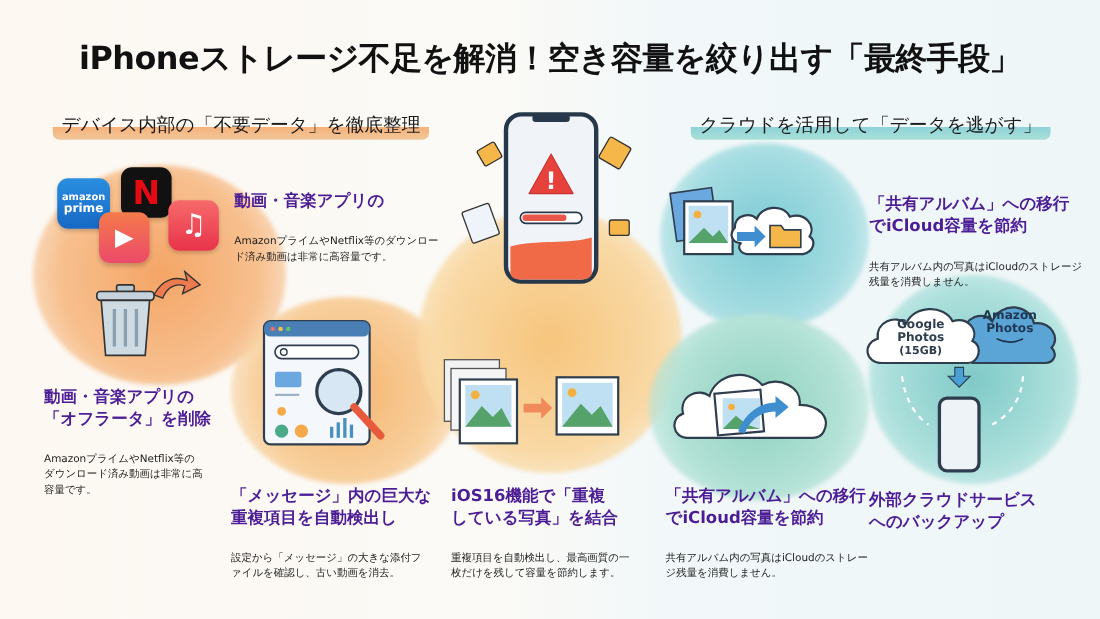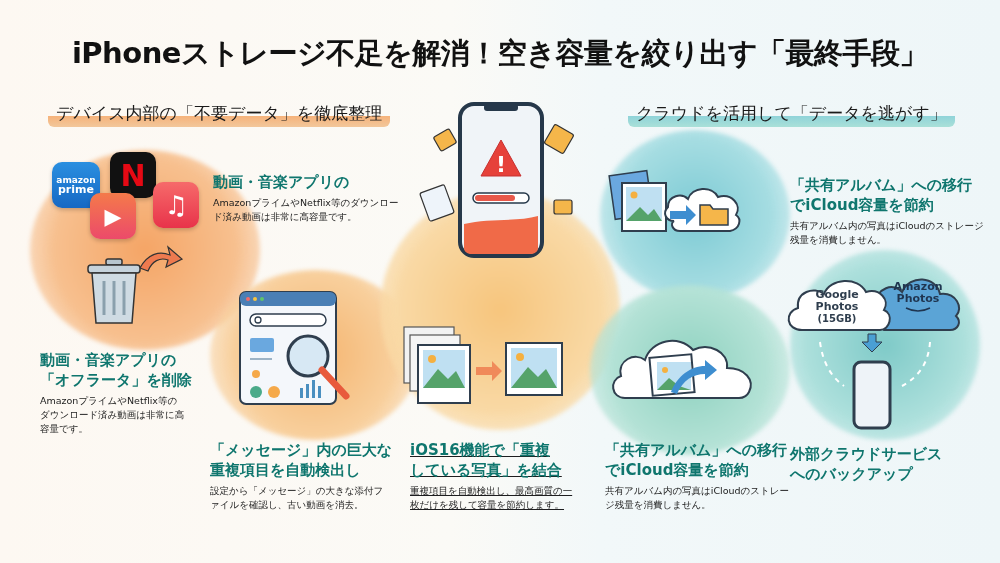--- a/index.html
+++ b/index.html
@@ -16,22 +16,22 @@
     font-size: 29px; font-weight: bold; letter-spacing: -0.5px; color: #111;
   }
   .section-label {
     font-size: 17px; font-weight: normal; color: #1a1a1a; padding: 0 8px 2px;
     white-space: nowrap;
   }
   .section-label.left { left: 48px; top: 102px; background: linear-gradient(180deg, transparent 55%, #f6b27a 55%, #f2c79b 100%); border-radius: 6px; }
   .section-label.right { left: 628px; top: 102px; background: linear-gradient(180deg, transparent 55%, #8fd3d9 55%, #a9e0d8 100%); border-radius: 6px; }
 
   .blob { position: absolute; border-radius: 50%; filter: blur(2px); }
-  .card-h { font-size: 15px; font-weight: bold; line-height: 20px; color: #0f766e; white-space: nowrap; }
-  .card-p { font-size: 9.5px; line-height: 14px; color: #222; margin-top: 4px; }
+  .card-h { font-size: 15px; font-weight: bold; line-height: 20px; color: #4c1d95; white-space: nowrap; }
+  .card-p { font-size: 9.5px; line-height: 14px; color: #222; margin-top: 21px; }
   .card { position: absolute; }
 
   .icon-box { position: absolute; border-radius: 10px; display:flex; align-items:center; justify-content:center; box-shadow: 0 2px 4px rgba(0,0,0,0.2); }
 </style>
 </head>
 <body>
 
 <div class="blob" style="left:30px;top:150px;width:230px;height:200px;background:radial-gradient(circle at 50% 50%, #f5a566 0%, #f7c08f 60%, rgba(250,220,190,0) 100%);"></div>
 <div class="blob" style="left:210px;top:270px;width:210px;height:170px;background:radial-gradient(circle, #f5b46f 0%, #f8cf9c 60%, rgba(250,225,190,0) 100%);"></div>
 <div class="blob" style="left:380px;top:190px;width:240px;height:240px;background:radial-gradient(circle, #f7c57d 0%, #f9d9a5 60%, rgba(250,230,200,0) 100%);"></div>
@@ -107,21 +107,21 @@
   <circle cx="120" cy="32" r="4" fill="#f5b040"></circle>
   <path d="M111 63 L128 42 L138 52 L146 44 L157 63 Z" fill="#55a36a"></path>
 </svg>
 
 <div class="card" style="left:210px;top:440px;width:180px;">
   <div class="card-h">「メッセージ」内の巨大な</div>
   <div class="card-h">重複項目を自動検出し</div>
   <div class="card-p">設定から「メッセージ」の大きな添付ファイルを確認し、古い動画を消去。</div>
 </div>
 
-<div class="card" style="left:410px;top:440px;width:170px;text-decoration:underline;">
+<div class="card" style="left:410px;top:440px;width:170px;">
   <div class="card-h">iOS16機能で「重複</div>
   <div class="card-h">している写真」を結合</div>
   <div class="card-p">重複項目を自動検出し、最高画質の一枚だけを残して容量を節約します。</div>
 </div>
 
 <svg class="abs" style="left:418px;top:100px" width="166" height="160" viewBox="0 0 166 160">
   <rect x="18" y="32" width="18" height="16" rx="2" fill="#f5b64a" stroke="#333" stroke-width="1.2" transform="rotate(-30 27 40)"></rect>
   <rect x="6" y="88" width="26" height="30" rx="2" fill="#eef4fa" stroke="#333" stroke-width="1.2" transform="rotate(-20 19 103)"></rect>
   <rect x="130" y="28" width="22" height="22" rx="2" fill="#f5b64a" stroke="#333" stroke-width="1.2" transform="rotate(30 141 39)"></rect>
   <rect x="136" y="100" width="18" height="14" rx="2" fill="#f5b64a" stroke="#333" stroke-width="1.2"></rect>

